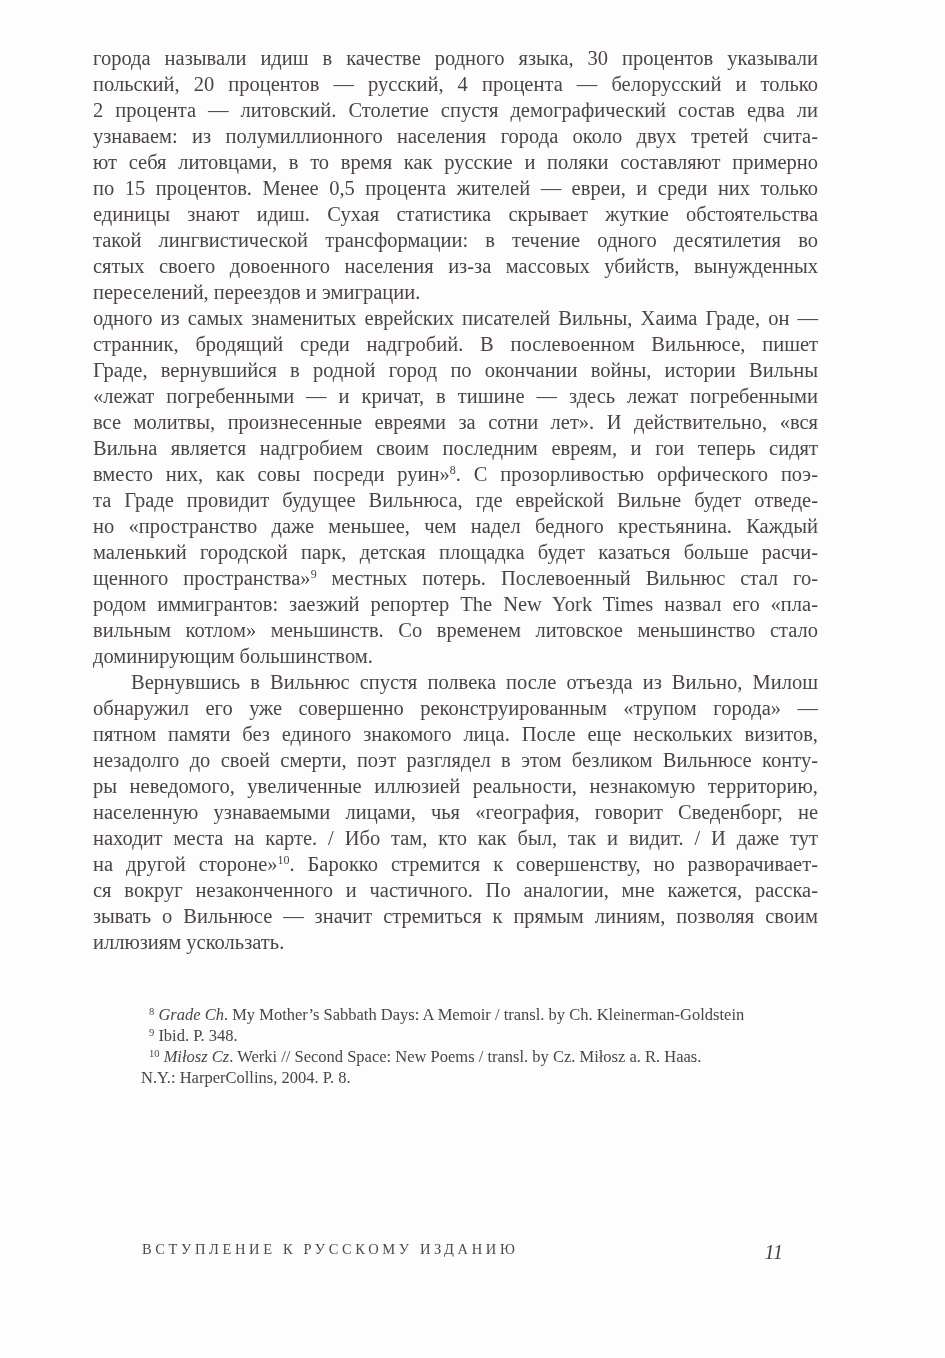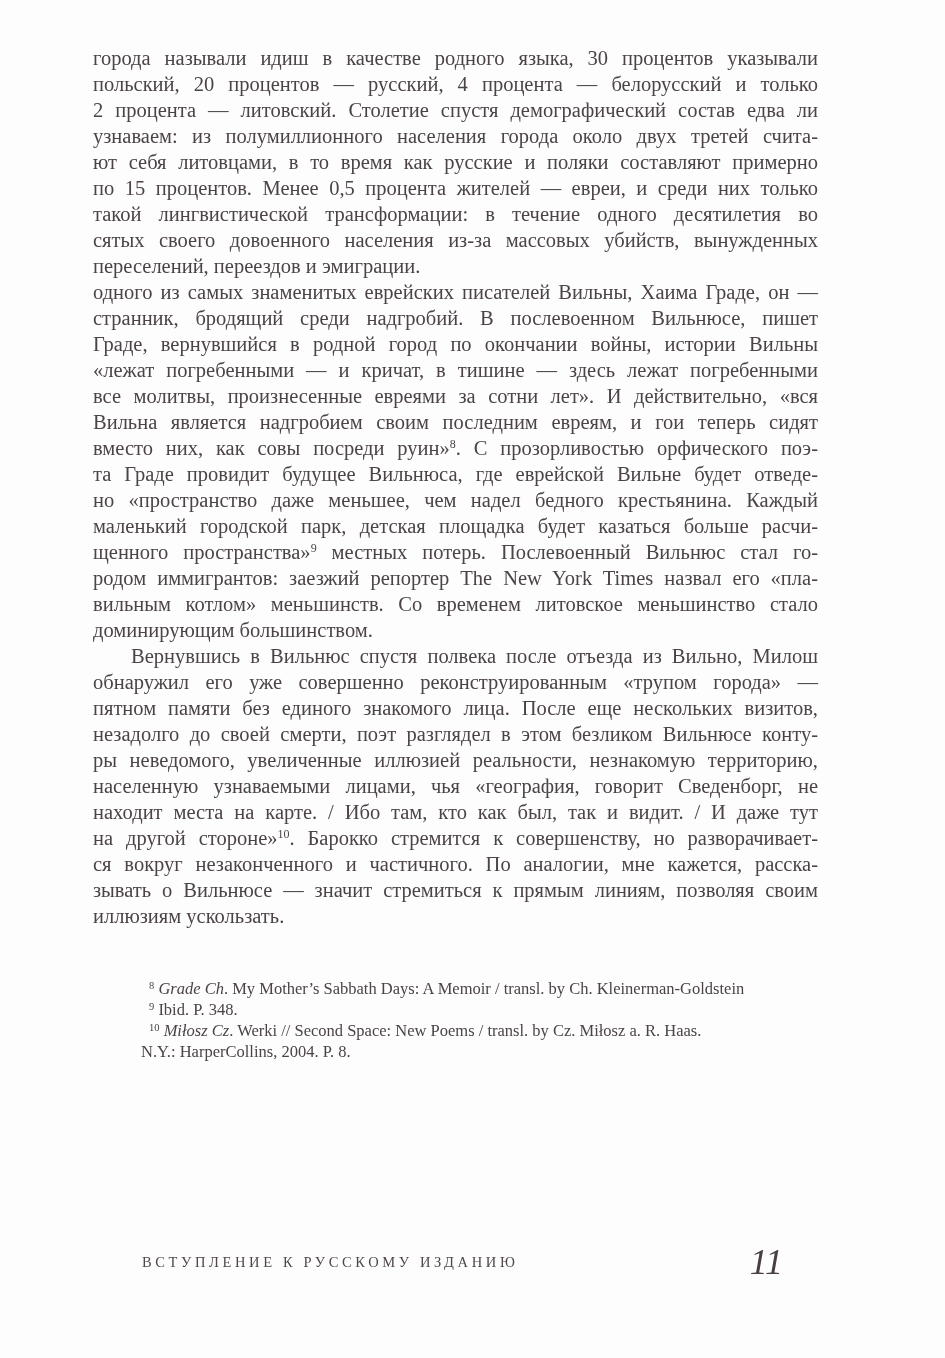--- a/index.html
+++ b/index.html
@@ -53,47 +53,48 @@
     line-height: 0;
     vertical-align: 5px;
   }
   .footer {
     position: absolute;
     left: 93px;
     right: 93px;
     top: 1241px;
     display: flex;
     justify-content: space-between;
-    align-items: center;
+    align-items: flex-start;
   }
   .running-title {
     padding-left: 49px;
     font-size: 14.5px;
     letter-spacing: 0.25em;
     color: #504749;
   }
   .page-number {
     font-style: italic;
-    font-size: 36px;
+    font-size: 20px;
     padding-right: 27px;
     color: #47403f;
   }
 </style>
 </head>
 <body>
 
 <div class="page">
   <main class="body">
       <div class="para">
         <div class="line jl">города называли идиш в качестве родного языка, 30 процентов указывали</div>
         <div class="line jl">польский, 20 процентов — русский, 4 процента — белорусский и только</div>
         <div class="line jl">2 процента — литовский. Столетие спустя демографический состав едва ли</div>
         <div class="line jl">узнаваем: из полумиллионного населения города около двух третей счита-</div>
         <div class="line jl">ют себя литовцами, в то время как русские и поляки составляют примерно</div>
         <div class="line jl">по 15 процентов. Менее 0,5 процента жителей — евреи, и среди них только</div>
+        <div class="line jl">единицы знают идиш. Сухая статистика скрывает жуткие обстоятельства</div>
         <div class="line jl">такой лингвистической трансформации: в течение одного десятилетия во</div>
         <div class="line jl">сятых своего довоенного населения из-за массовых убийств, вынужденных</div>
         <div class="line">переселений, переездов и эмиграции.</div>
       </div>
       <div class="para">
         <div class="line jl">одного из самых знаменитых еврейских писателей Вильны, Хаима Граде, он —</div>
         <div class="line jl">странник, бродящий среди надгробий. В послевоенном Вильнюсе, пишет</div>
         <div class="line jl">Граде, вернувшийся в родной город по окончании войны, истории Вильны</div>
         <div class="line jl">«лежат погребенными — и кричат, в тишине — здесь лежат погребенными</div>
         <div class="line jl">все молитвы, произнесенные евреями за сотни лет». И действительно, «вся</div>

